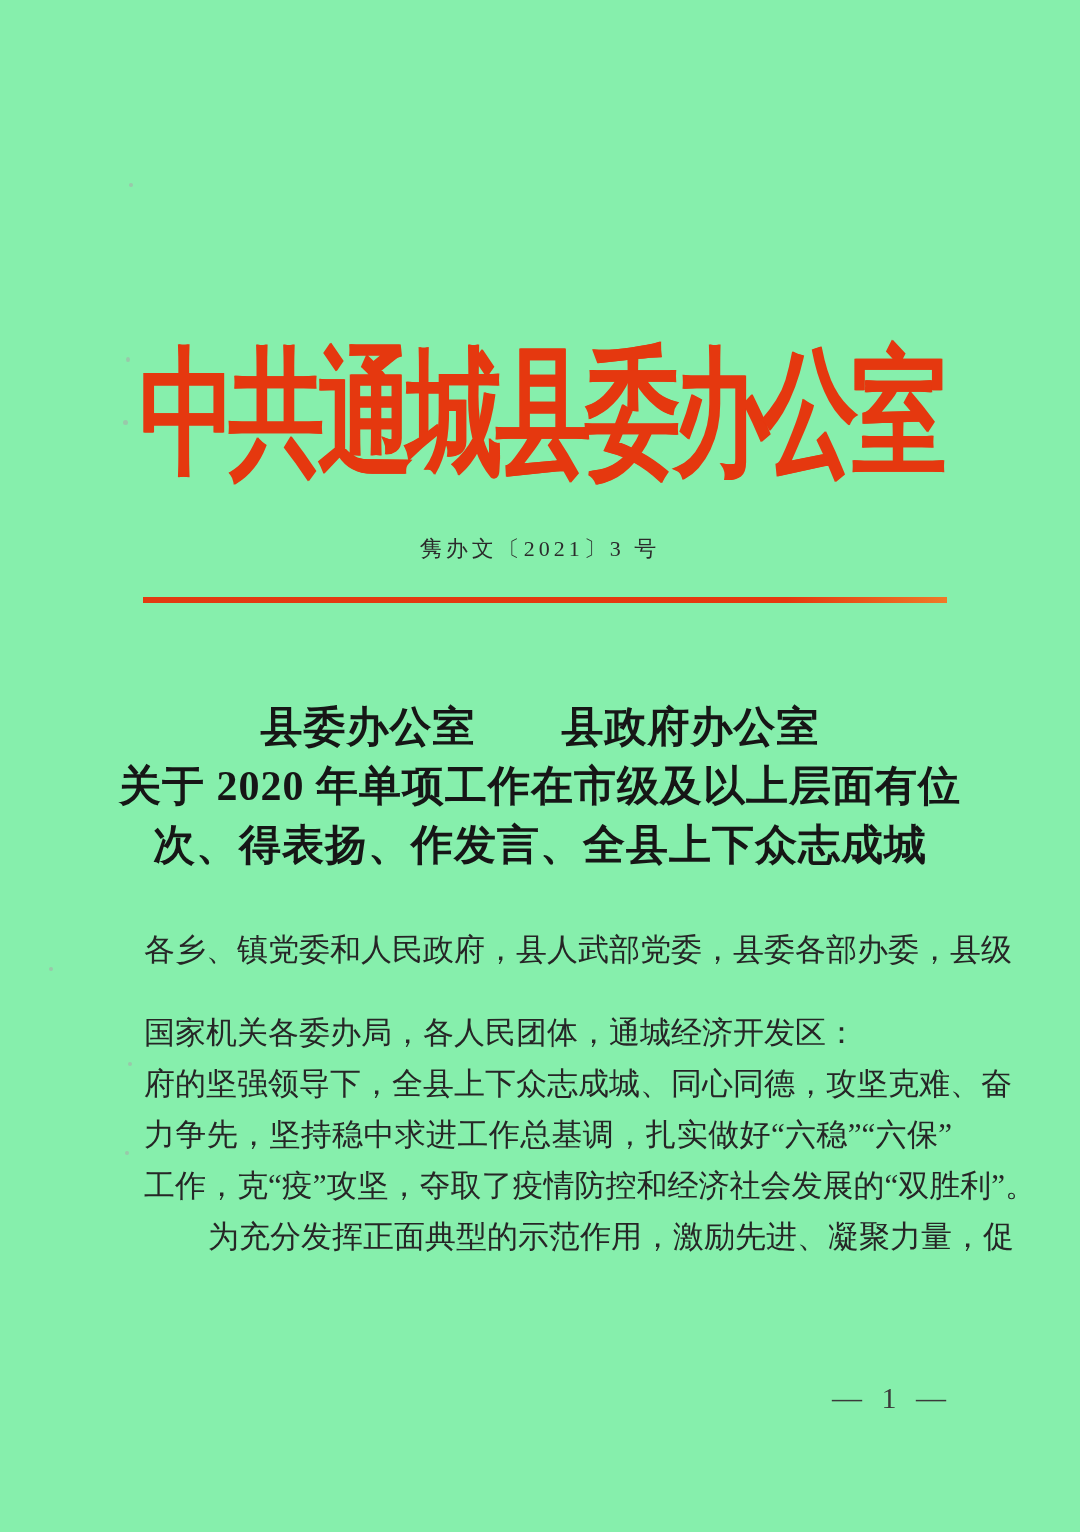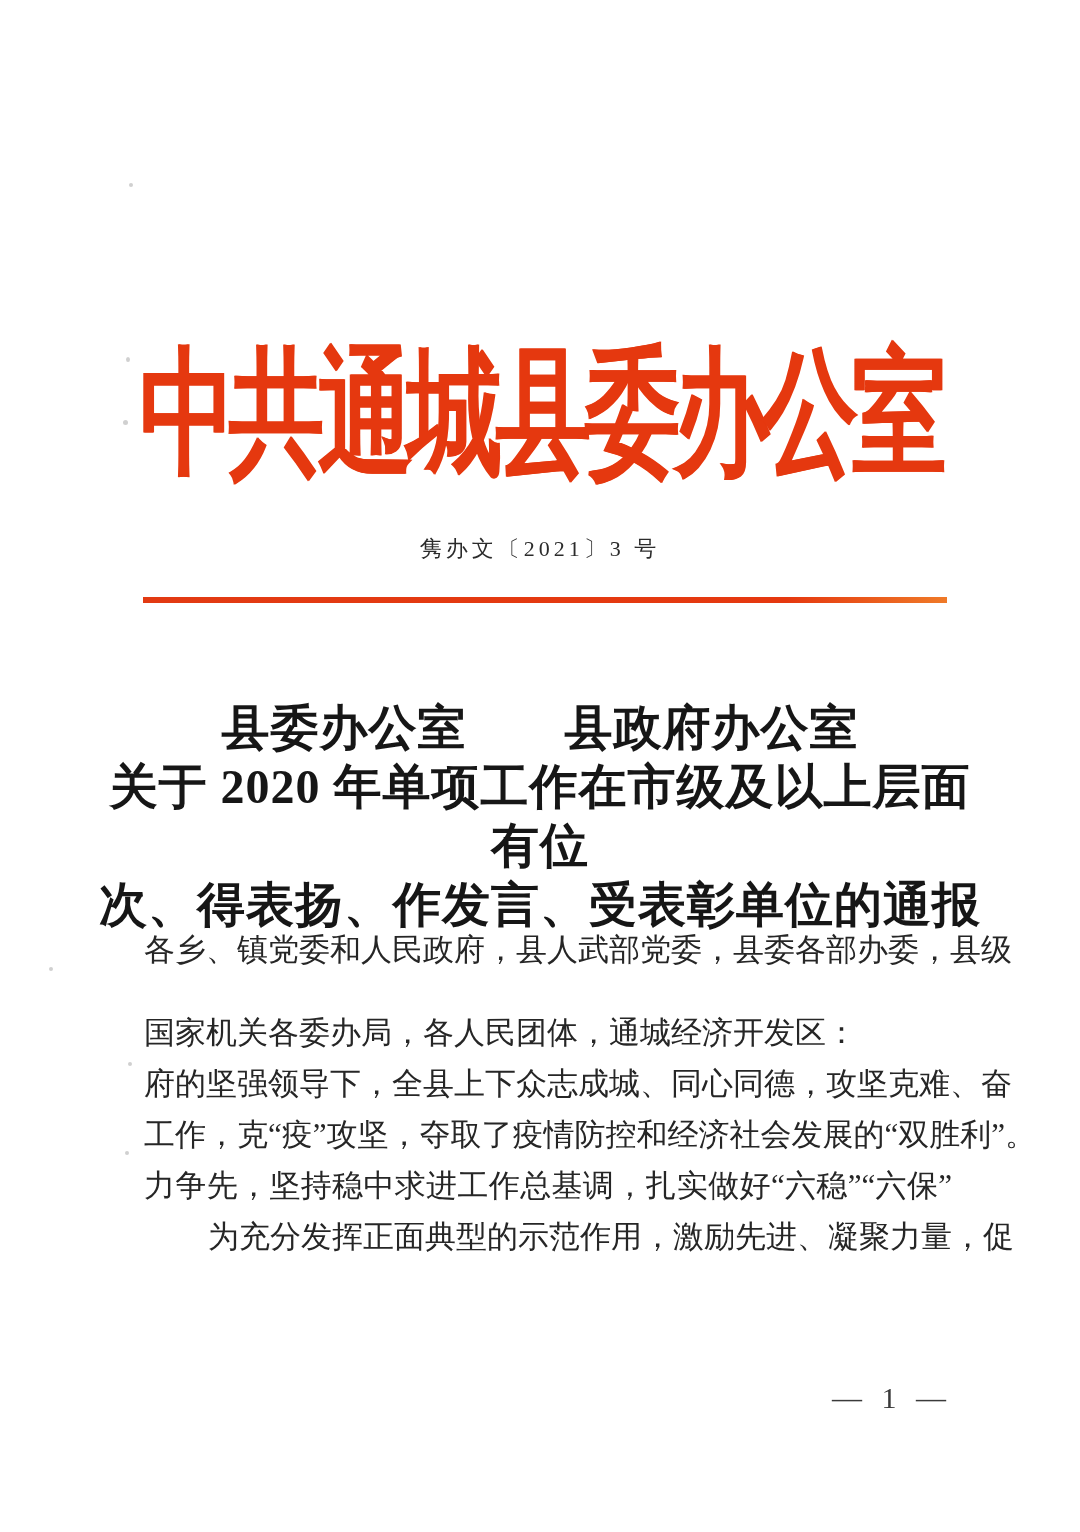--- a/index.html
+++ b/index.html
@@ -5,21 +5,21 @@
   html, body {
     margin: 0;
     padding: 0;
     background: #e9e9e9;
   }
   .page {
     position: relative;
     width: 1080px;
     height: 1532px;
     margin: 0 auto;
-    background: #ffffff;
+    background: #86efac;
     overflow: hidden;
     font-family: "Liberation Serif", serif;
     color: #1f1f1f;
   }
 
   
   .red-head {
     position: absolute;
     top: 322px;
     left: 0;
@@ -61,21 +61,21 @@
   }
 
   
   .doc-title {
     position: absolute;
     top: 698px;
     left: 95px;
     width: 890px;
     text-align: center;
     font-weight: bold;
-    font-size: 48px;
+    font-size: 42px;
     line-height: 59px;
     color: #161616;
     letter-spacing: 1px;
   }
 
   
   .body-text {
     position: absolute;
     top: 924px;
     left: 144px;
@@ -132,29 +132,29 @@
     <span class="stretch">中共通城县委办公室</span>
   </div>
 
   <div class="doc-number">隽办文〔2021〕3 号</div>
 
   <div class="red-rule"></div>
 
   <div class="doc-title">
     <div>县委办公室　　县政府办公室</div>
     <div>关于 2020 年单项工作在市级及以上层面有位</div>
-    <div>次、得表扬、作发言、受表彰单位的通报</div>
+    <div>次、得表扬、作发言、全县上下众志成城</div>
   </div>
 
   <div class="body-text">
     <div class="line">各乡、镇党委和人民政府，县人武部党委，县委各部办委，县级</div>
     <div class="line last-left">国家机关各委办局，各人民团体，通城经济开发区：</div>
 
     <div class="line">府的坚强领导下，全县上下众志成城、同心同德，攻坚克难、奋</div>
+    <div class="line">力争先，坚持稳中求进工作总基调，扎实做好“六稳”“六保”</div>
     <div class="line">工作，克“疫”攻坚，夺取了疫情防控和经济社会发展的“双胜利”。</div>
-    <div class="line">力争先，坚持稳中求进工作总基调，扎实做好“六稳”“六保”</div>
 
     <div class="line indent">为充分发挥正面典型的示范作用，激励先进、凝聚力量，促</div>
   </div>
 
   <div class="page-number">— 1 —</div>
 
 </div>
 
 </body></html>

